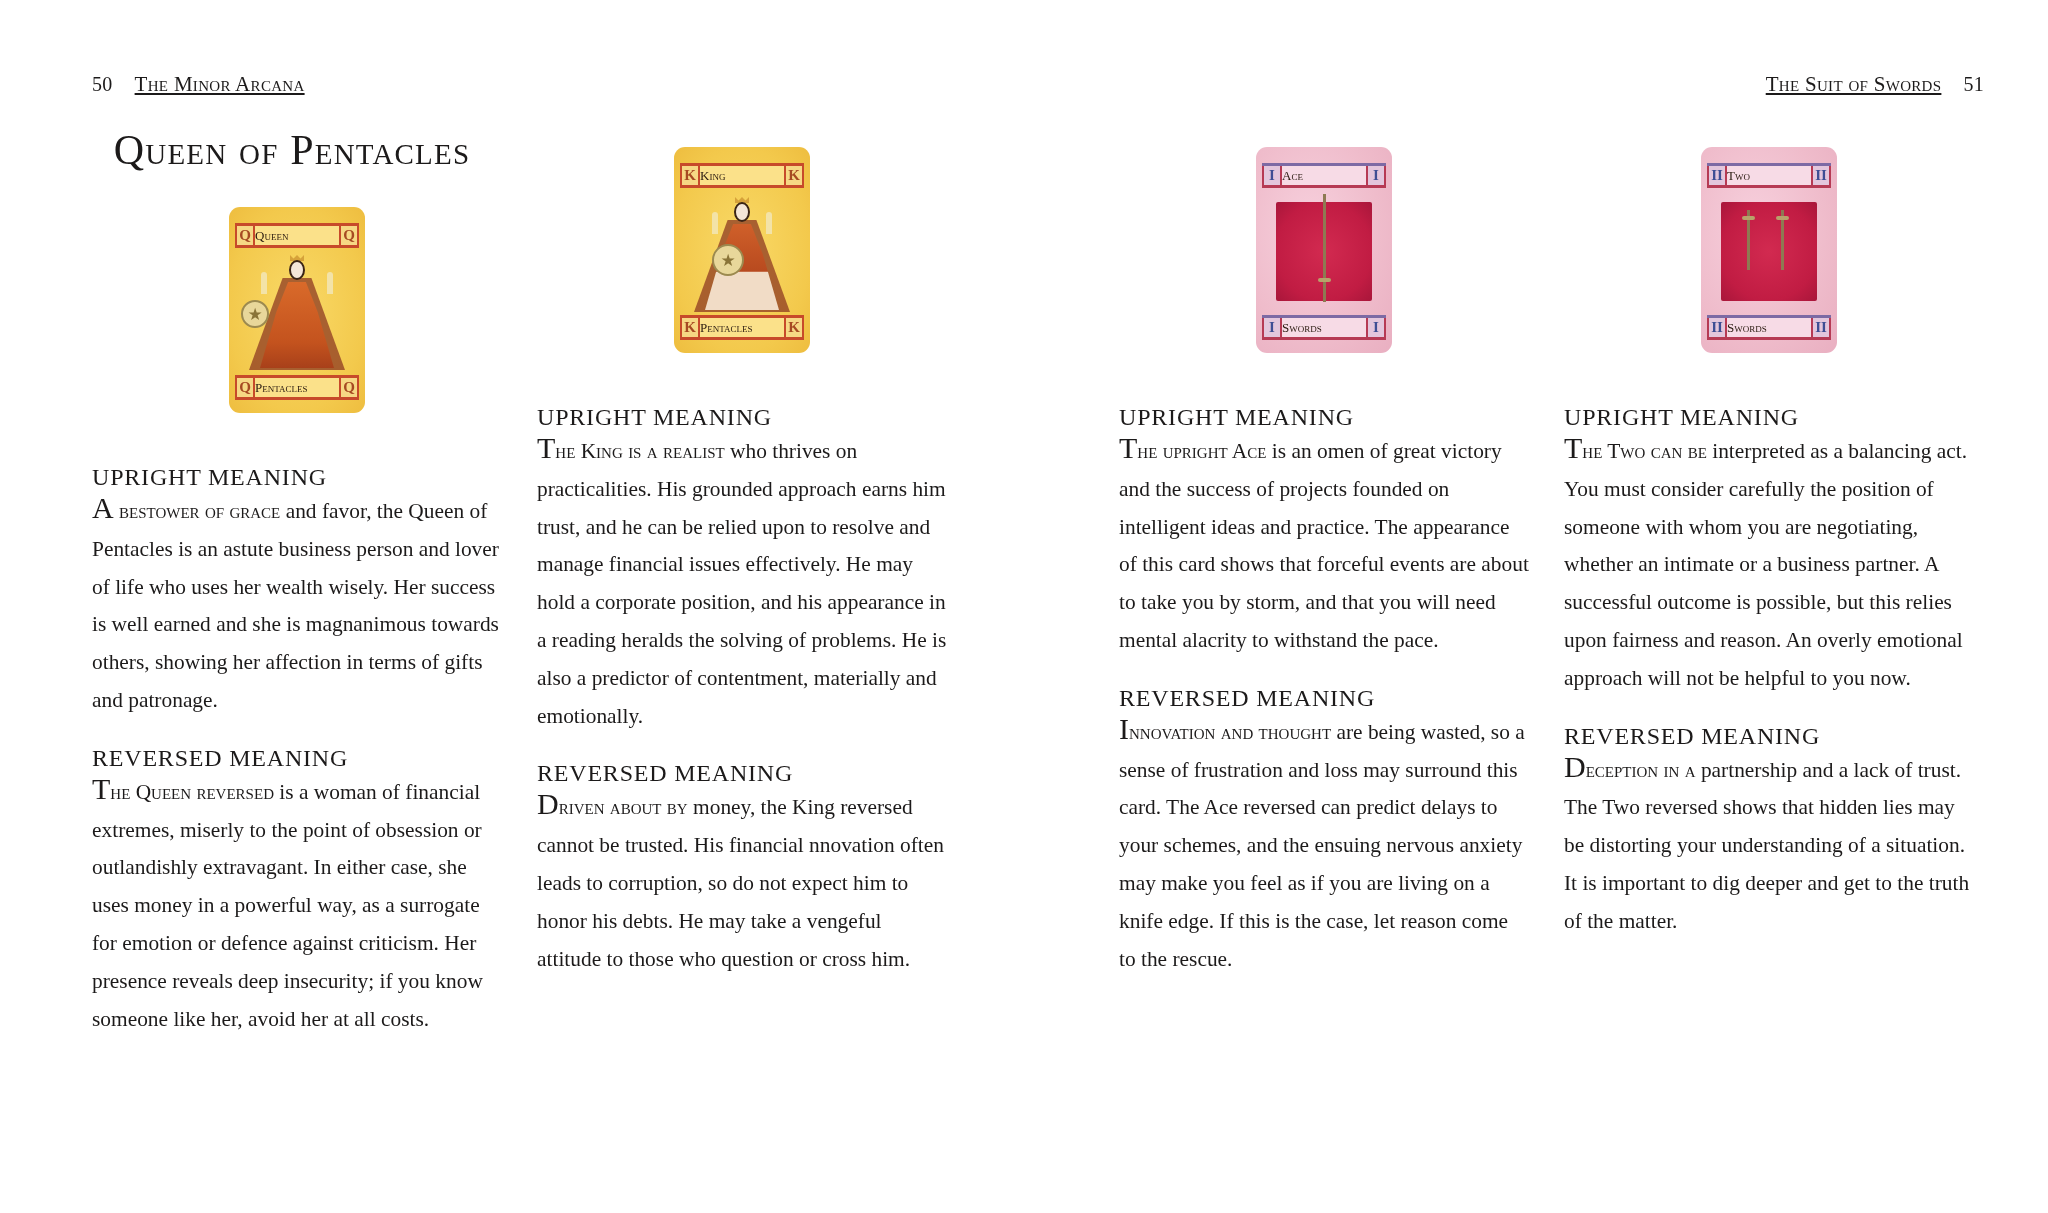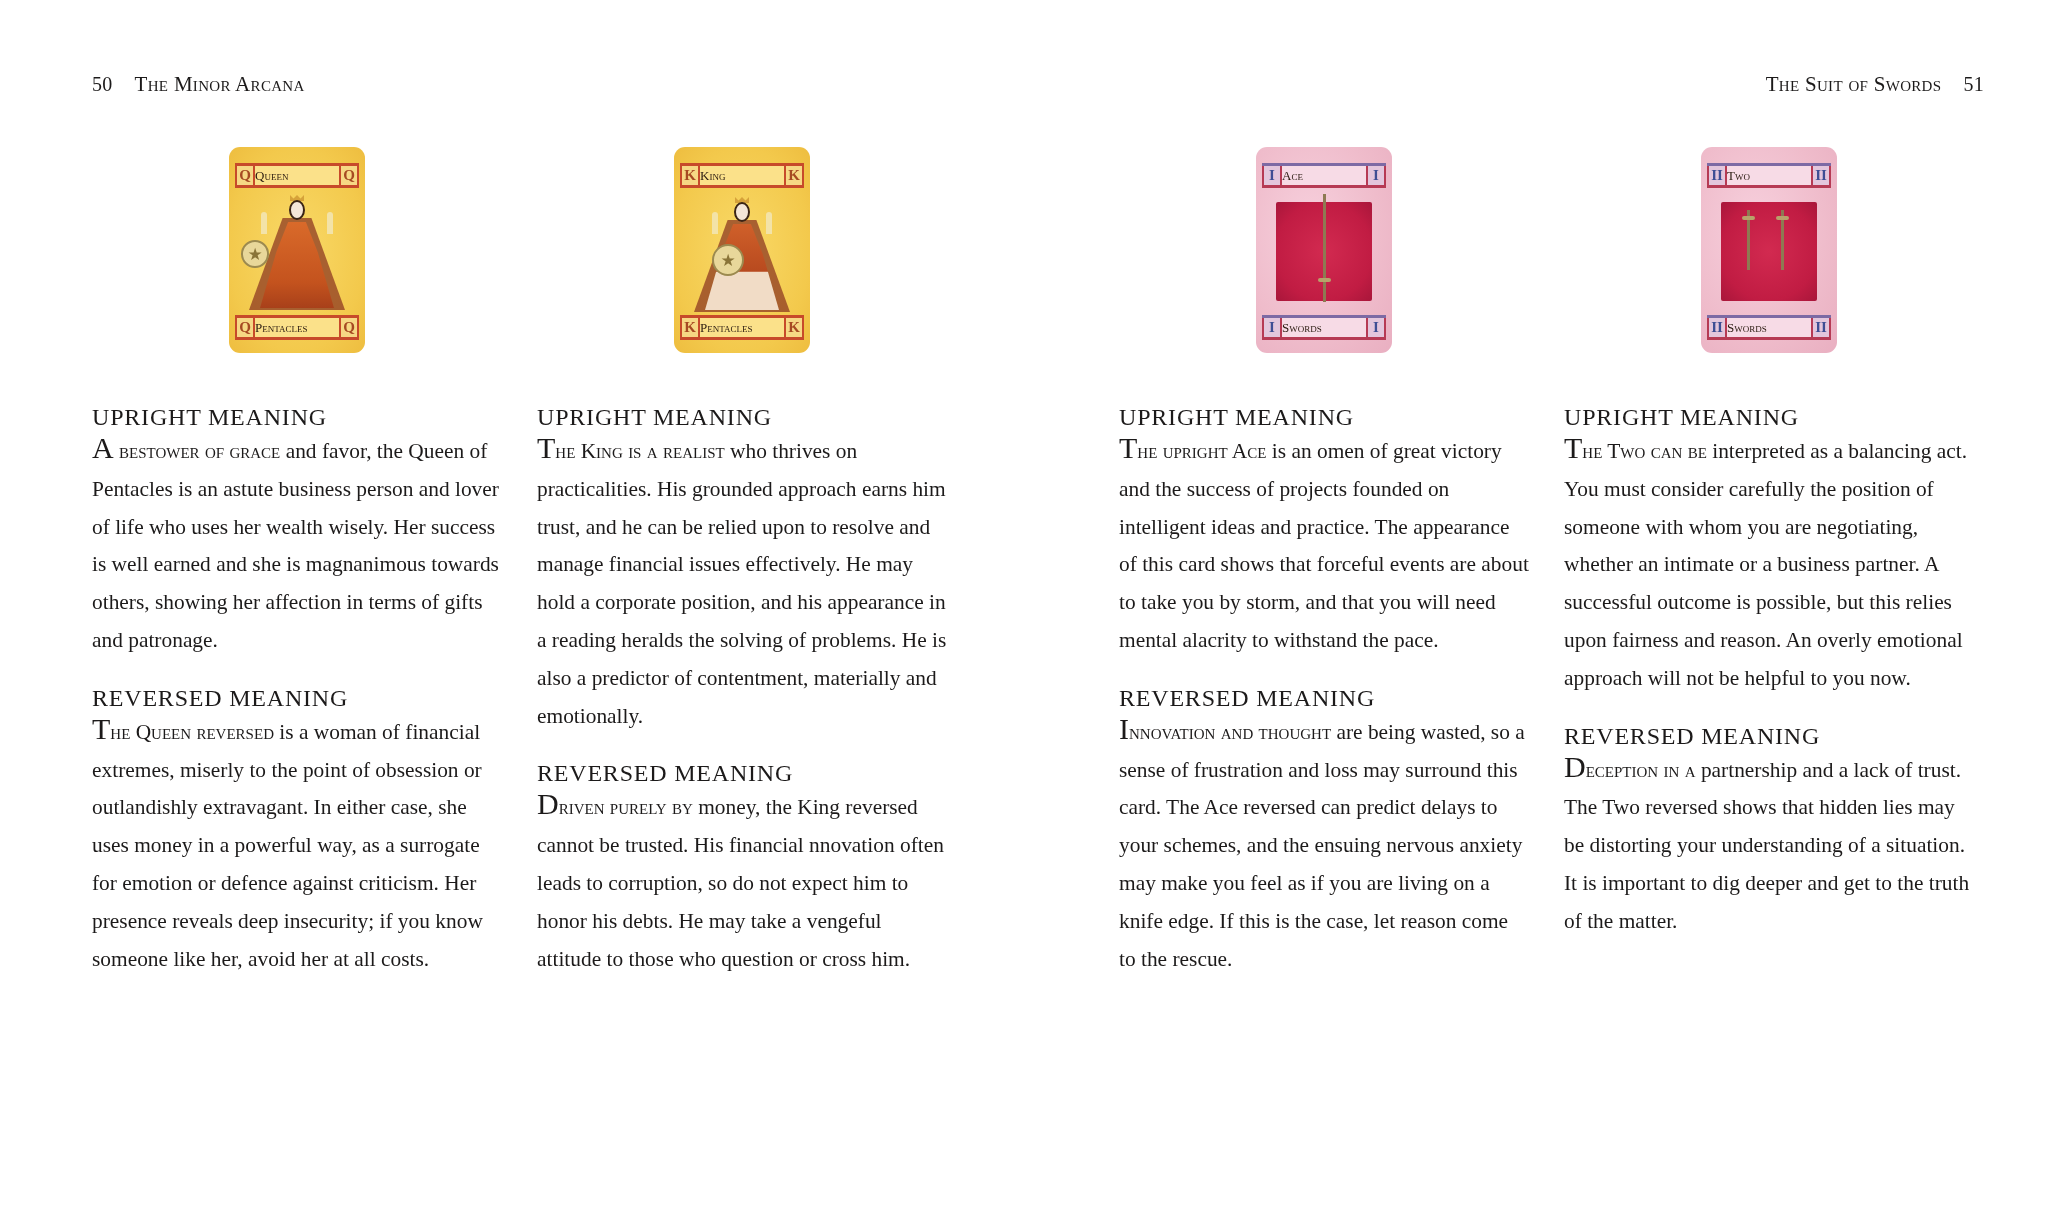--- a/index.html
+++ b/index.html
@@ -2,21 +2,21 @@
 <html><head>
 <meta charset="utf-8">
 <style>
   * { box-sizing: border-box; margin: 0; padding: 0; }
   html, body { width: 2048px; height: 1213px; background: #ffffff; overflow: hidden; }
   body { position: relative; font-family: "Liberation Serif", "DejaVu Serif", serif; color: #1c1a1a; }
 
   .running-head { position: absolute; top: 72px; font-size: 20px; letter-spacing: 0.3px; white-space: nowrap; }
   .running-head .num { margin: 0 22px 0 0; }
   .running-head.right .num { margin: 0 0 0 22px; }
-  .running-head .title { font-variant: small-caps; font-size: 21px; }
+  .running-head .title { font-variant: small-caps; font-size: 21px; text-decoration: underline; }
   .rh-left { left: 92px; }
   .rh-right { right: 64px; }
 
   .column { position: absolute; top: 120px; width: 410px; }
   .col-1 { left: 92px; }
   .col-2 { left: 537px; }
   .col-3 { left: 1119px; }
   .col-4 { left: 1564px; }
 
   .card-title {
@@ -70,20 +70,21 @@
 <body>
 
 <div class="running-head rh-left">
   <span class="num">50</span><span class="title">The Minor Arcana</span>
 </div>
 <div class="running-head right rh-right">
   <span class="title">The Suit of Swords</span><span class="num">51</span>
 </div>
 
 <div class="column col-1">
+  <h2 class="card-title">Queen of Pentacles</h2>
   <div class="card pentacles">
     <div class="band top">
       <span class="corner">Q</span>
       <span class="band-label">Queen</span>
       <span class="corner">Q</span>
     </div>
     <div class="card-art">
       <div class="throne" style="left:32px"></div>
       <div class="throne" style="right:32px"></div>
       <div class="figure" style="width:96px;height:118px;top:2px;">
@@ -133,21 +134,21 @@
       <span class="band-label">Pentacles</span>
       <span class="corner">K</span>
     </div>
   </div>
   <div class="section upright">
     <h3 class="section-heading">Upright Meaning</h3>
     <p class="section-body"><span class="lead"><span class="drop">T</span><span>he King is a realist</span></span><span> who thrives on practicalities. His grounded approach earns him trust, and he can be relied upon to resolve and manage financial issues effectively. He may hold a corporate position, and his appearance in a reading heralds the solving of problems. He is also a predictor of contentment, materially and emotionally.</span></p>
   </div>
   <div class="section reversed">
     <h3 class="section-heading">Reversed Meaning</h3>
-    <p class="section-body"><span class="lead"><span class="drop">D</span><span>riven purely by</span></span><span> money, the King reversed cannot be trusted. His financial nnovation often leads to corruption, so do not expect him to honor his debts. He may take a vengeful attitude to those who question or cross him.</span></p>
+    <p class="section-body"><span class="lead"><span class="drop">D</span><span>riven about by</span></span><span> money, the King reversed cannot be trusted. His financial nnovation often leads to corruption, so do not expect him to honor his debts. He may take a vengeful attitude to those who question or cross him.</span></p>
   </div>
 </div>
 
 <div class="column col-3">
   <div class="card swords">
     <div class="band top">
       <span class="corner">I</span>
       <span class="band-label">Ace</span>
       <span class="corner">I</span>
     </div>

